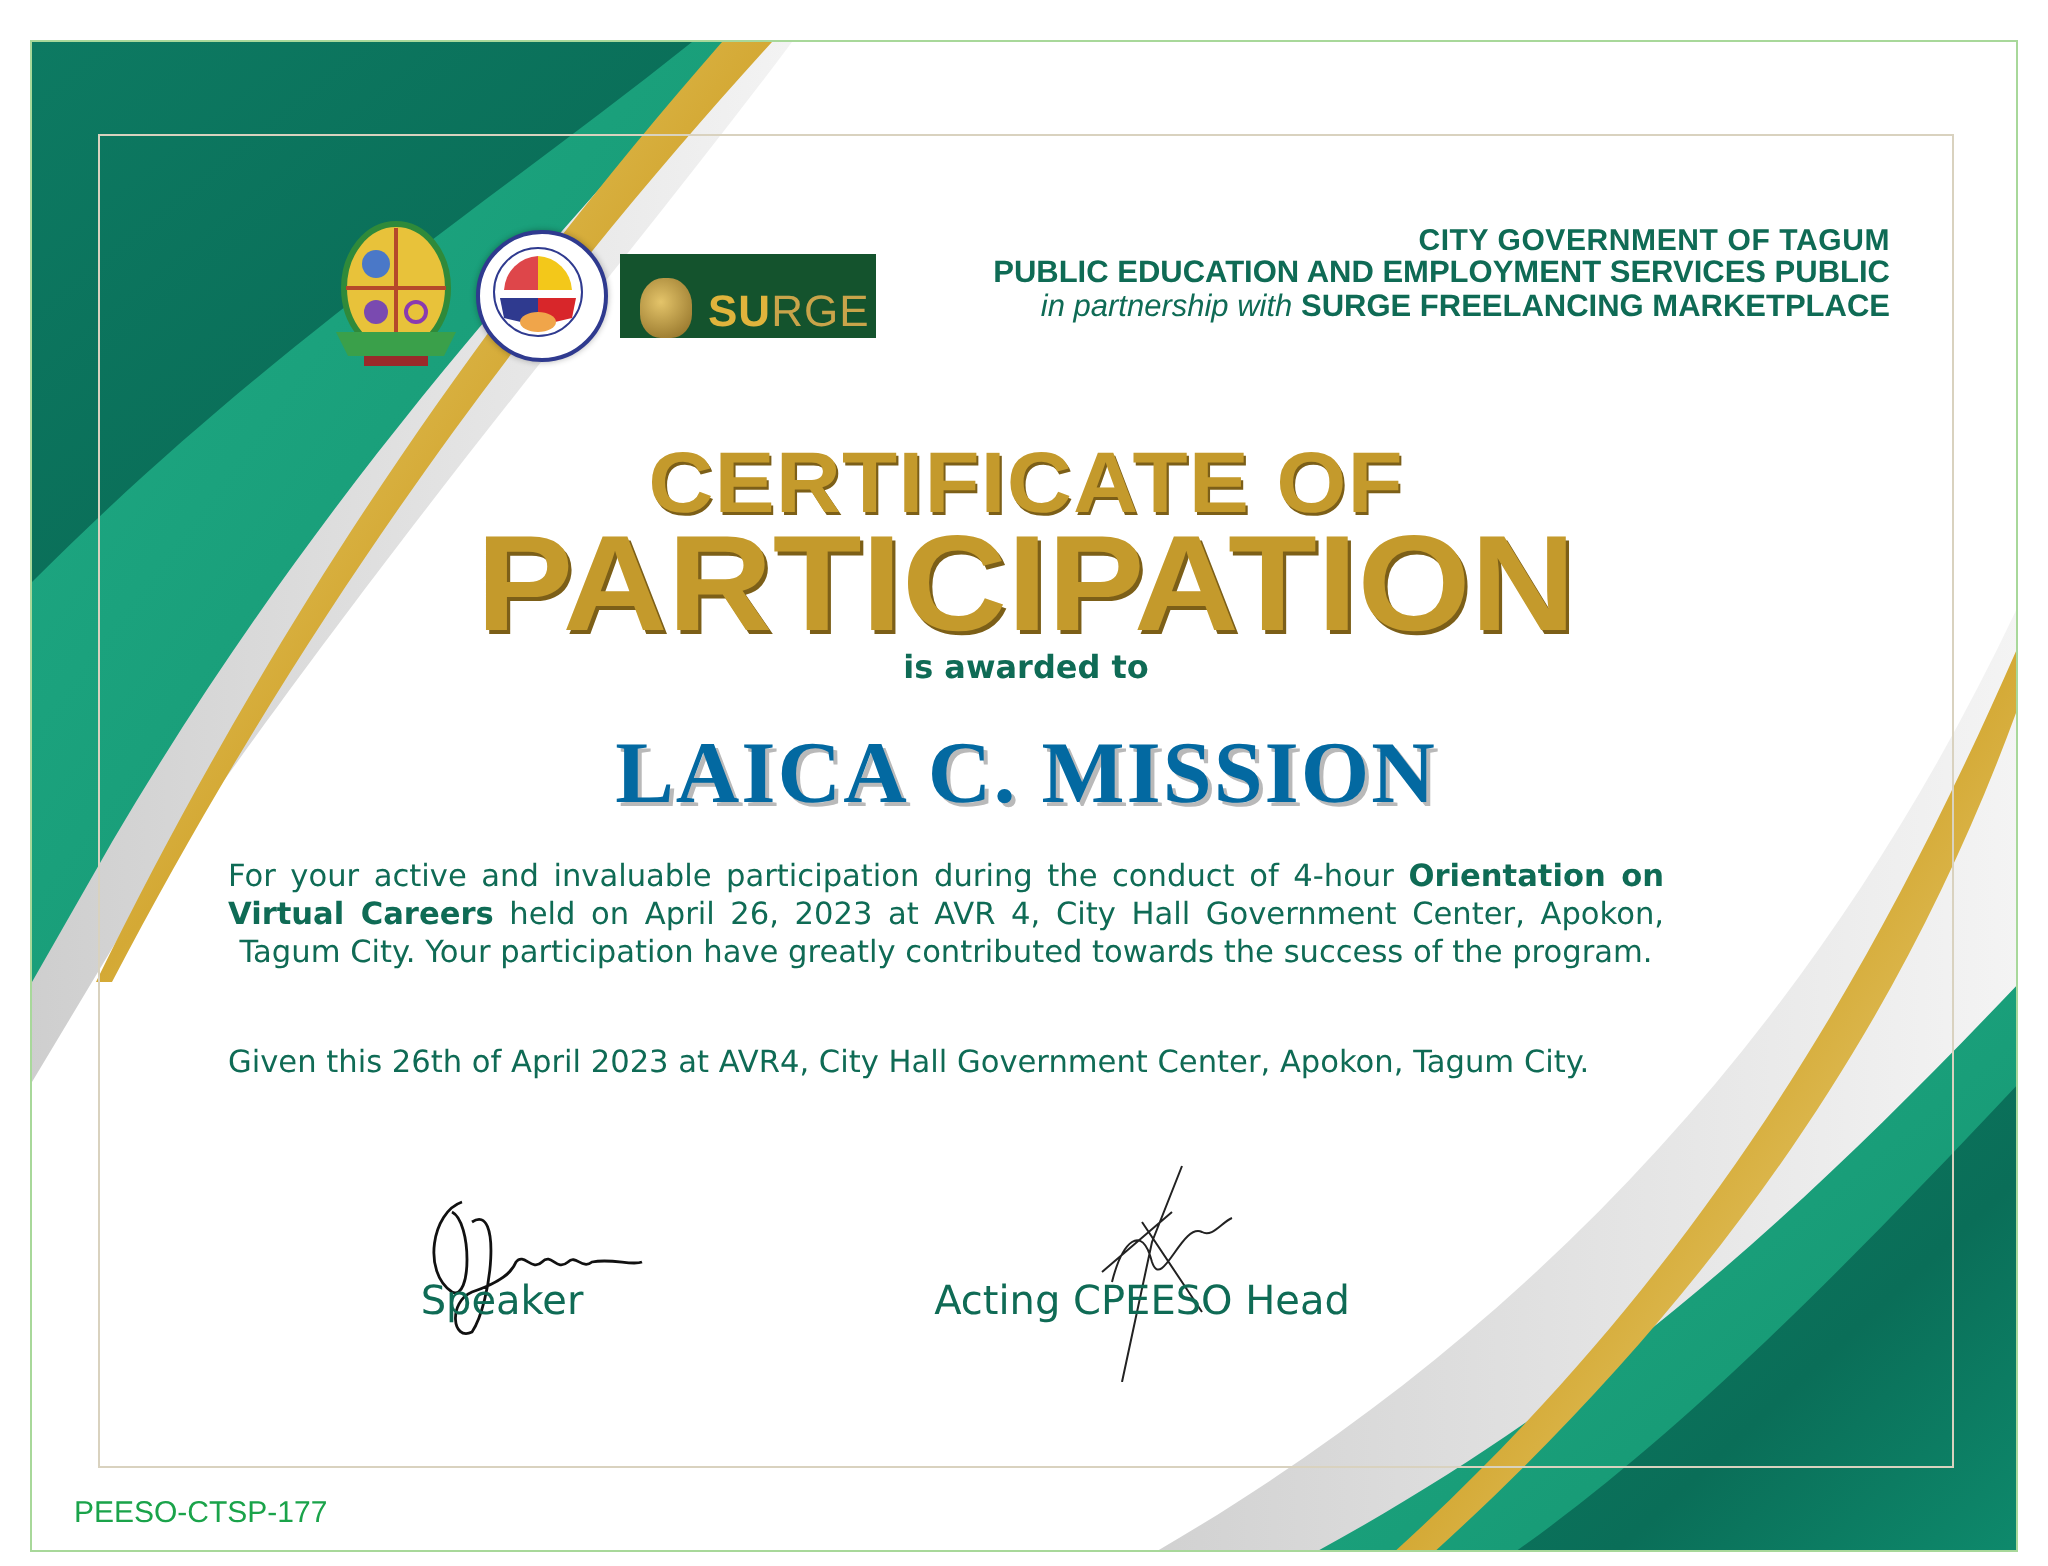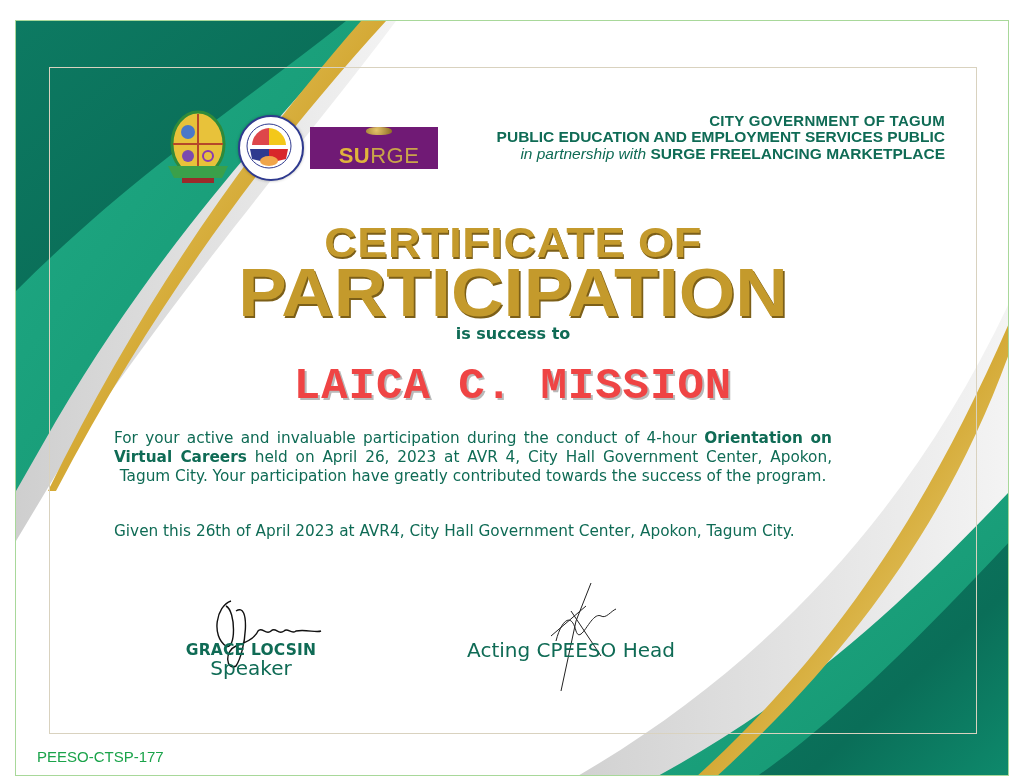--- a/index.html
+++ b/index.html
@@ -3,35 +3,35 @@
 <meta charset="utf-8">
 <style>
   html, body { margin:0; padding:0; background:#ffffff; }
   body { width:1024px; height:783px; position:relative; overflow:hidden; font-family:"DejaVu Sans", sans-serif; }
   .cert { position:absolute; left:15px; top:20px; width:994px; height:756px; border:1.5px solid #a8d89a; background:#fff; overflow:hidden; box-sizing:border-box; }
   .deco { position:absolute; left:0; top:0; width:994px; height:756px; }
   .inner-frame { position:absolute; left:33px; top:46px; width:928px; height:667px; border:1.5px solid #d9d2bf; box-sizing:border-box; pointer-events:none; }
   .logos { position:absolute; left:148px; top:87px; display:flex; align-items:center; gap:6px; }
   .seal { width:68px; height:80px; position:relative; }
   .seal-peso { width:62px; height:62px; border-radius:50%; background:#fff; border:2px solid #2f3a8f; position:relative; box-shadow:0 0 3px rgba(0,0,0,.3); }
-  .surge { width:128px; height:42px; background:#701a75; display:flex; align-items:center; padding-left:10px; box-sizing:border-box; gap:8px;flex-direction:column; }
+  .surge { width:128px; height:42px; background:#14532d; display:flex; align-items:flex-end; padding-left:10px; box-sizing:border-box; gap:8px; }
   .surge-mark { width:26px; height:30px; border-radius:45% 45% 40% 40%; background:radial-gradient(circle at 40% 40%, #e4c46a, #8a6a22); }
   .surge-text { font-family:"Liberation Sans", sans-serif; font-size:22px; letter-spacing:0.5px; color:#d6b04a; }
   .surge-text b { font-weight:bold; color:#e0b43c; }
   .surge-text span { font-weight:normal; color:#c9a44a; }
   .header { position:absolute; right:63px; top:92px; text-align:right; color:#0f6b55; font-family:"Liberation Sans", sans-serif; line-height:1; }
   .h1 { font-size:15px; font-weight:bold; letter-spacing:0.3px; }
   .h2 { font-size:15.5px; font-weight:bold; margin-top:1px; }
   .h3 { font-size:15.5px; margin-top:1px; }
   .h3 i { font-weight:normal;margin-left:12px; }
   .h3 b { font-weight:bold; }
   .title1 { position:absolute; left:0; width:994px; top:197px; text-align:center; font-family:"Liberation Sans", sans-serif; font-weight:bold; font-size:43px; color:#c49a2c; letter-spacing:0.5px; text-shadow:1px 1.5px 0 #7c5f18; transform:scaleX(1.05); }
   .title2 { position:absolute; left:0; width:994px; top:232px; text-align:center; font-family:"Liberation Sans", sans-serif; font-weight:bold; font-size:68px; color:#c49a2c; letter-spacing:0px; text-shadow:1.5px 2px 0 #7c5f18; transform:scaleX(1.07); }
   .awarded { position:absolute; left:0; width:994px; top:303px; text-align:center; font-size:16px; font-weight:bold; color:#0f6b55; font-family:"DejaVu Sans", sans-serif; }
-  .recipient { position:absolute; left:0; width:994px; top:340px; text-align:center; font-family:Liberation Mono, monospace; font-weight:bold; font-size:44px; color:#ef4444; letter-spacing:1px; text-shadow:2px 2px 0 #b9b9b9, -1px -1px 0 #fff; }
+  .recipient { position:absolute; left:0; width:994px; top:340px; text-align:center; font-family:Liberation Serif, serif; font-weight:bold; font-size:44px; color:#0369a1; letter-spacing:1px; text-shadow:2px 2px 0 #b9b9b9, -1px -1px 0 #fff; }
   .body { position:absolute; left:98px; width:718px; top:408px; color:#0f6b55; font-family:"DejaVu Sans", sans-serif; font-size:15.3px; line-height:19px; text-align:justify; text-align-last:center; }
   .body b { font-weight:bold; }
   .given { position:absolute; left:98px; width:718px; top:501px; color:#0f6b55; font-family:"DejaVu Sans", sans-serif; font-size:15.3px; line-height:19px; }
   .signer { position:absolute; text-align:center; color:#0f6b55; font-family:"DejaVu Sans", sans-serif; }
   .signer .name { font-weight:bold; font-size:15.5px; letter-spacing:0.2px; }
   .signer .role { font-size:20px; line-height:18px; }
   .sig { position:absolute; }
   .code { position:absolute; left:21px; top:727px; color:#1aa34a; font-family:"Liberation Sans", sans-serif; font-size:15px; }
 </style>
 </head>
@@ -103,33 +103,32 @@
 
   <div class="header">
     <div class="h1">CITY GOVERNMENT OF TAGUM</div>
     <div class="h2">PUBLIC EDUCATION AND EMPLOYMENT SERVICES PUBLIC</div>
     <div class="h3"><i>in partnership with</i> <b>SURGE FREELANCING MARKETPLACE</b></div>
   </div>
 
   <div class="title1">CERTIFICATE OF</div>
   <div class="title2">PARTICIPATION</div>
 
-  <div class="awarded">is success to</div>
+  <div class="awarded">is awarded to</div>
 
   <div class="recipient">LAICA C. MISSION</div>
 
   <div class="body"><span>For your active and invaluable participation during the conduct of 4-hour </span><b>Orientation on Virtual Careers</b><span> held on April 26, 2023 at AVR 4, City Hall Government Center, Apokon, Tagum City. Your participation have greatly contributed towards the success of the program.</span></div>
 
   <div class="given">Given this 26th of April 2023 at AVR4, City Hall Government Center, Apokon, Tagum City.</div>
 
   <svg class="sig" style="left:180px;top:570px" width="130" height="80" viewBox="0 0 130 80">
     <path d="M35,10 C20,15 15,45 30,55 C40,60 40,20 30,15 M40,20 C55,10 50,60 40,75 C30,80 28,60 40,55 C55,50 60,45 62,40 C66,35 70,45 75,40 C80,35 82,45 88,40 C92,36 95,44 100,40 C110,38 120,42 125,40" fill="none" stroke="#111" stroke-width="1.4"></path>
   </svg>
   <div class="signer" style="left:135px;top:620px;width:200px;">
-    <div class="name">GRACE LOCSIN</div>
     <div class="role">Speaker</div>
   </div>
 
   <svg class="sig" style="left:515px;top:560px" width="90" height="110" viewBox="0 0 90 110">
     <path d="M60,2 L45,40 L30,110 M25,60 C30,40 40,30 45,50 C50,65 60,30 70,35 C75,38 80,30 85,28 M40,30 L70,75 M55,25 L20,55" fill="none" stroke="#222" stroke-width="1"></path>
   </svg>
   <div class="signer" style="left:440px;top:620px;width:230px;">
     <div class="role">Acting CPEESO Head</div>
   </div>
 

